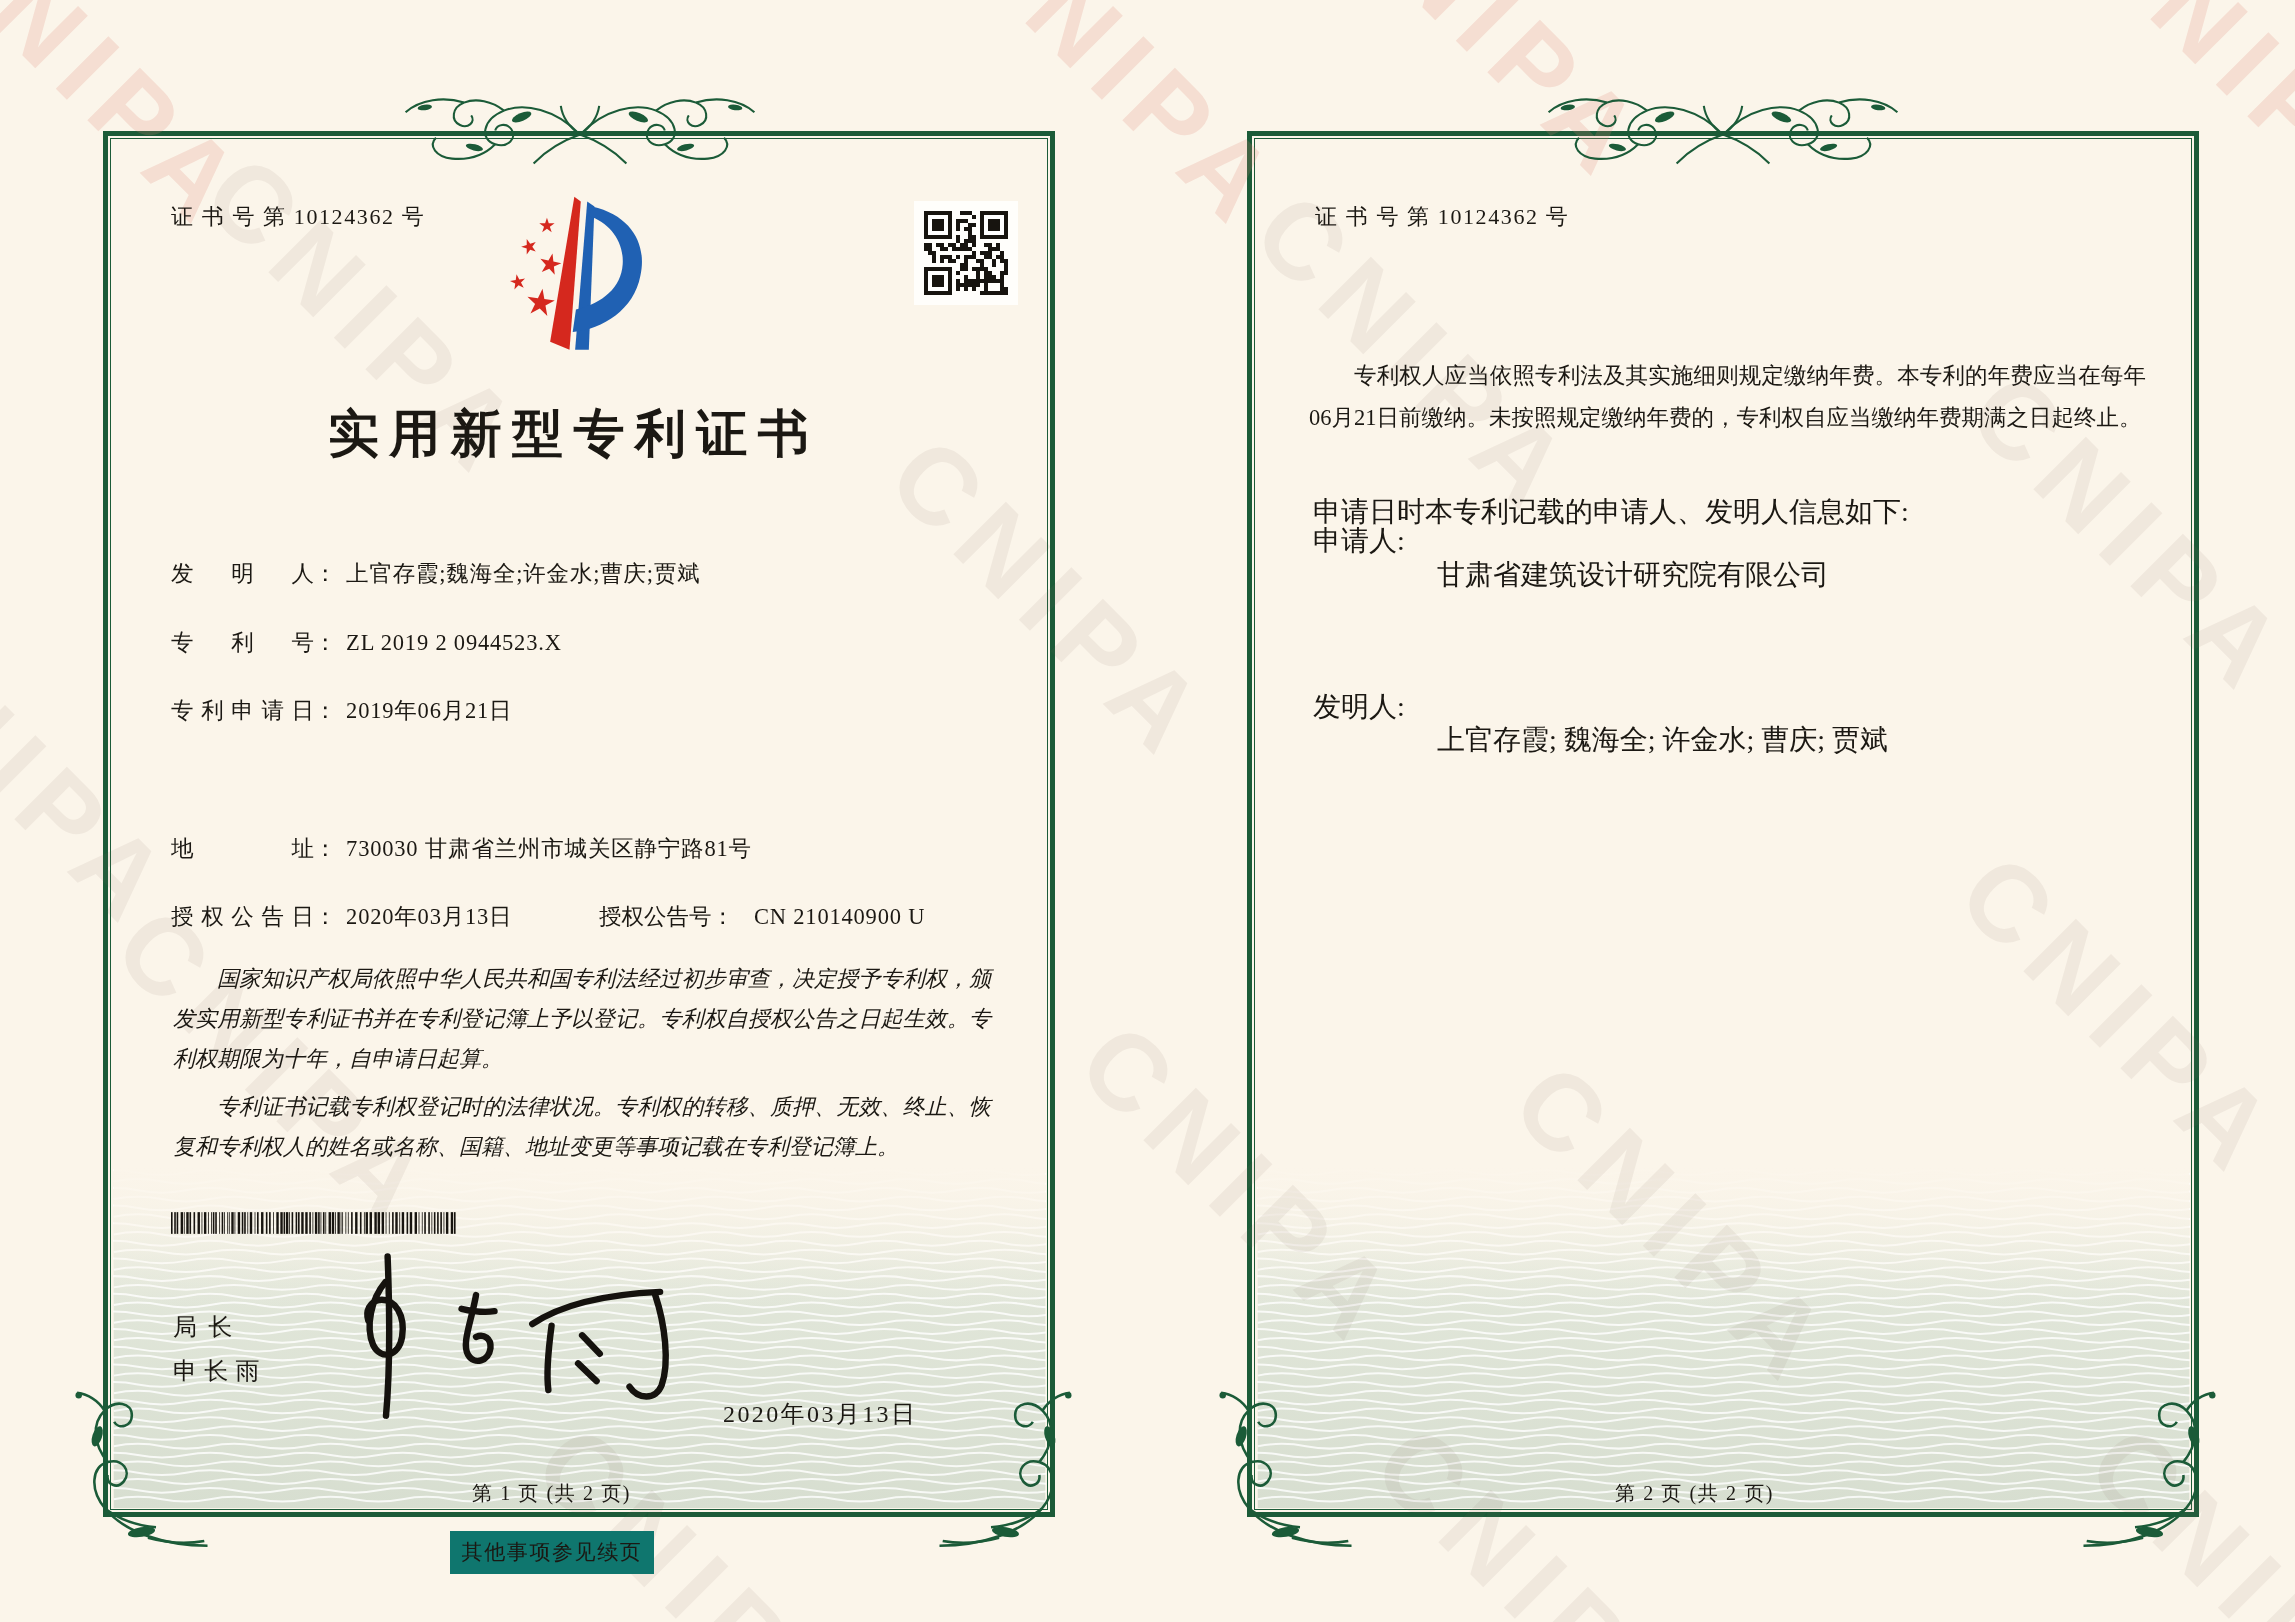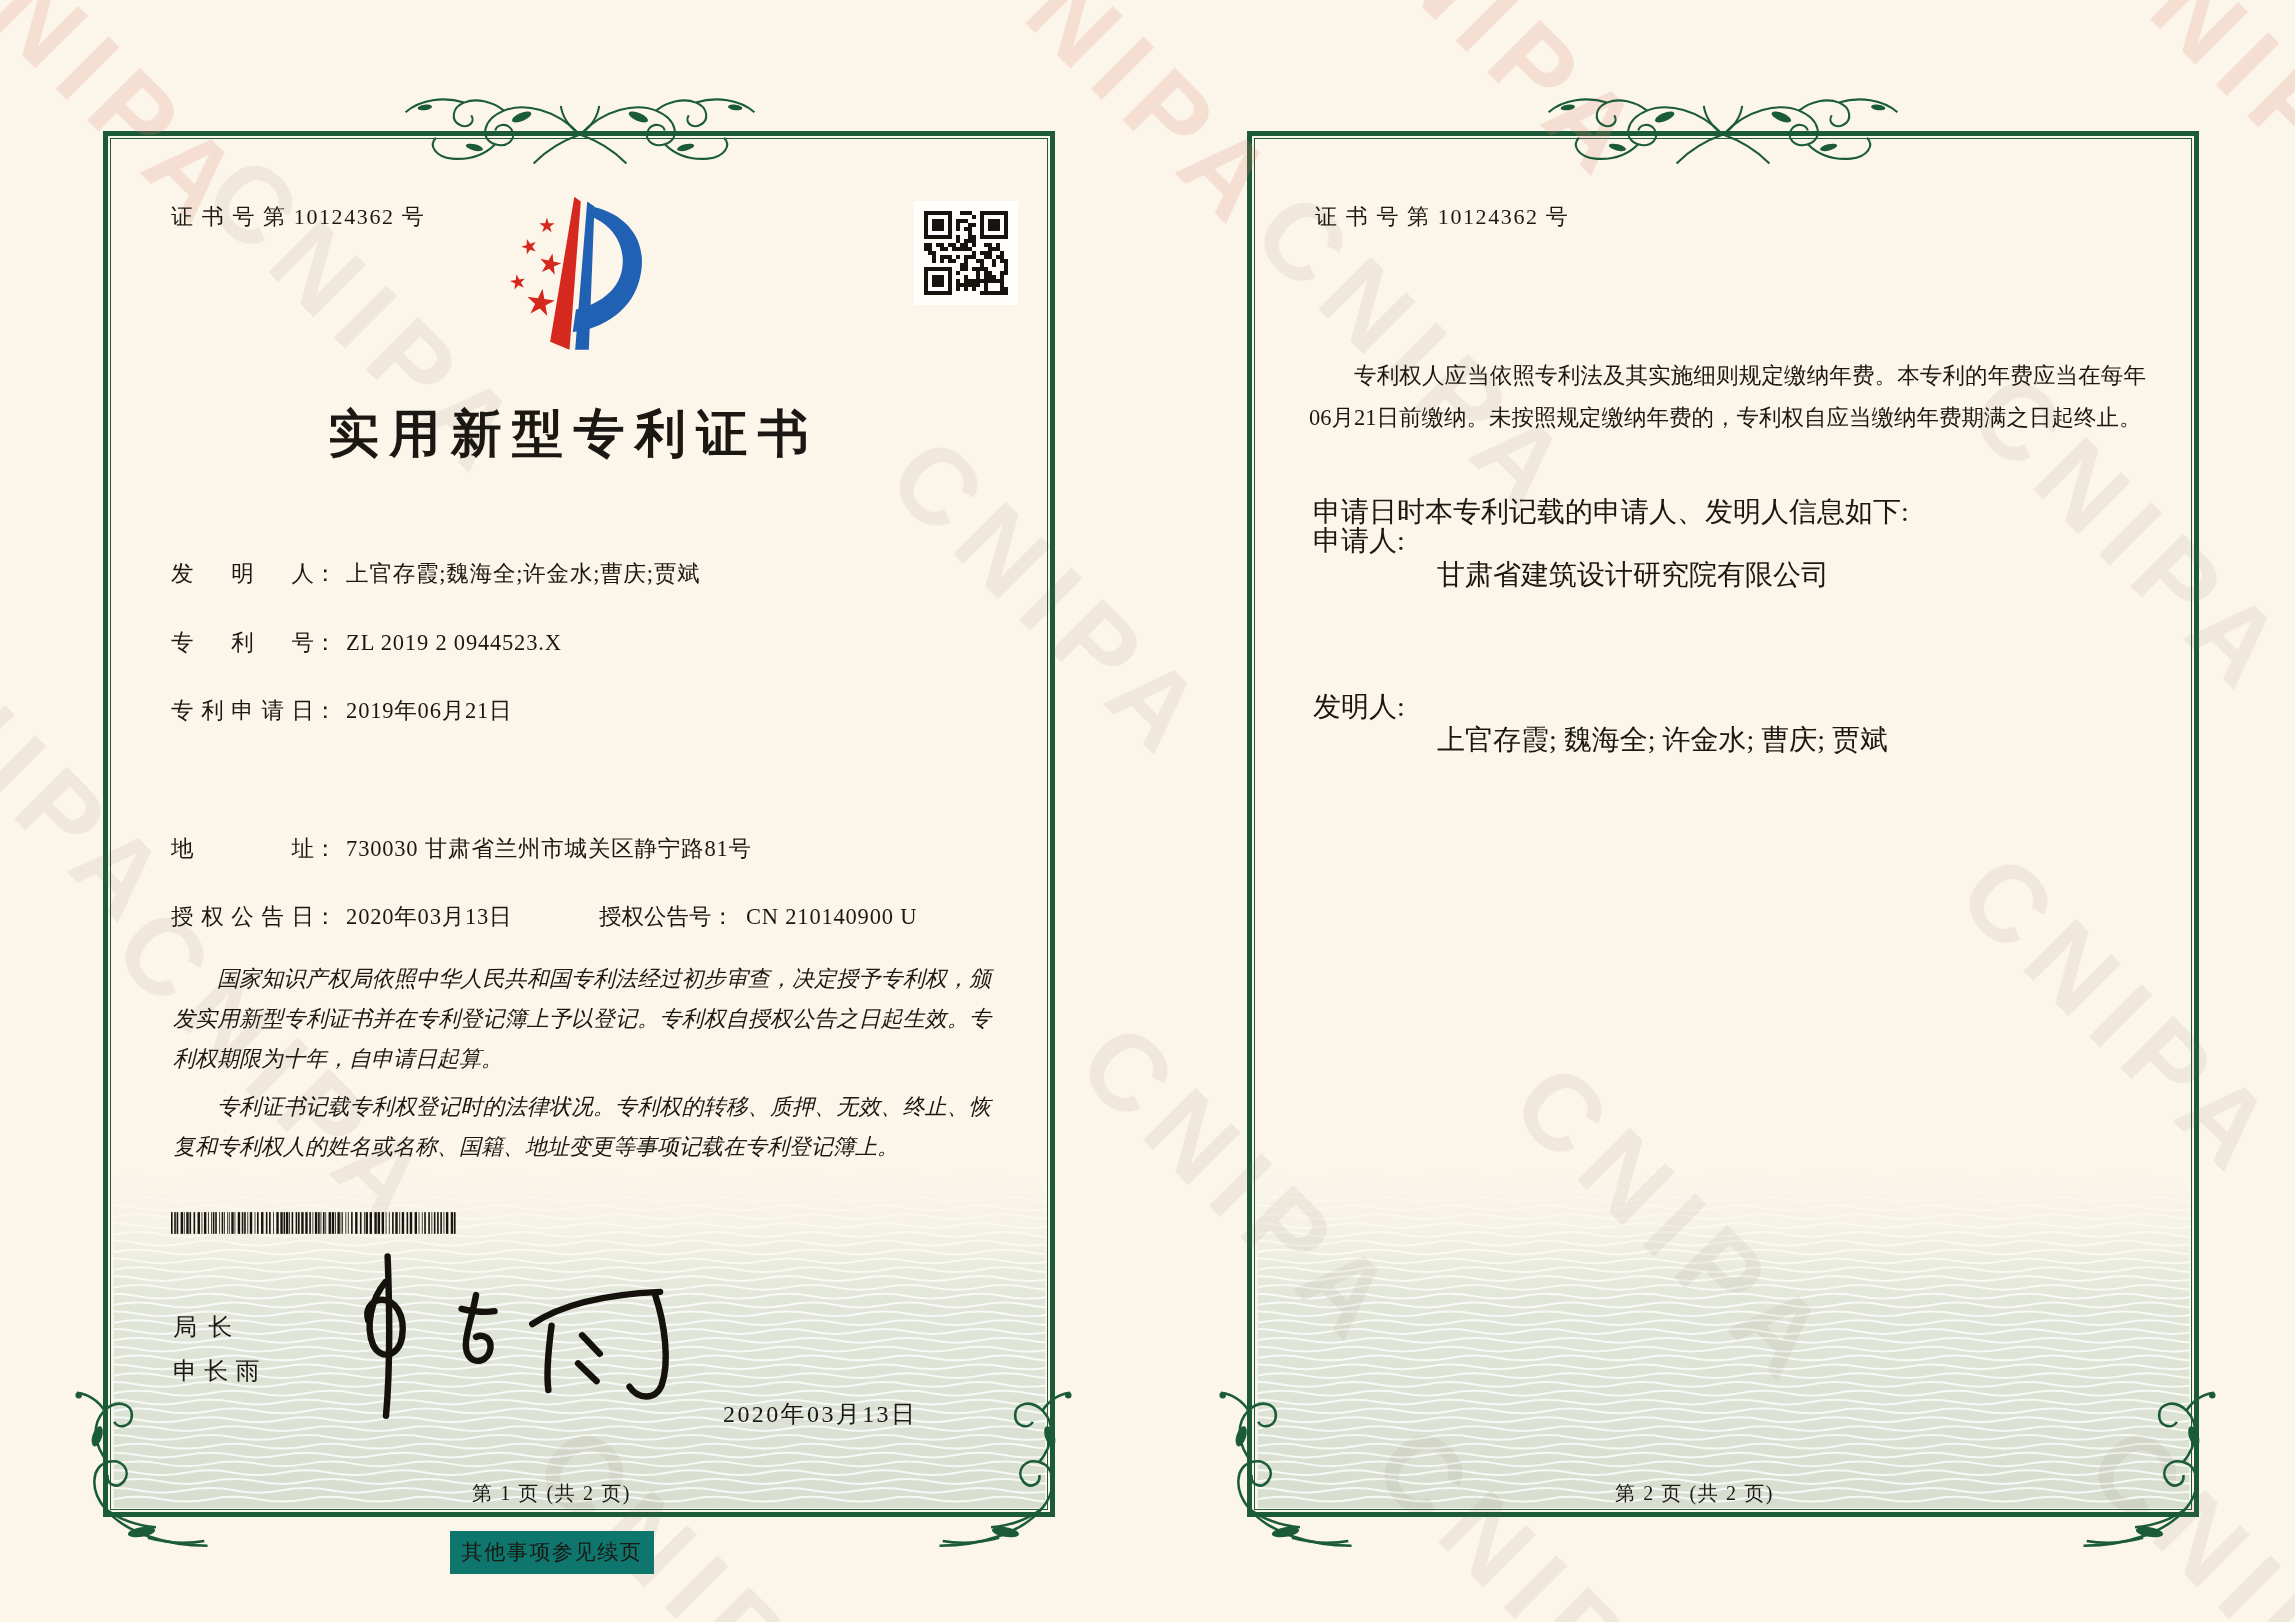--- a/index.html
+++ b/index.html
@@ -39,21 +39,21 @@
 
   .title{
     position:absolute; left:0; width:1147px; top:356px; text-align:center;
     font-size:51px; font-weight:bold; letter-spacing:10.4px; z-index:3;margin-top:44px;
   }
 
   .frow{position:absolute; left:171px; font-size:22.5px; white-space:nowrap; z-index:3;}
   .flabel{display:inline-block; width:143px; text-align:justify; text-align-last:justify;}
   .fval{margin-left:9.6px; letter-spacing:0.8px;}
   .frow2{position:absolute; left:599px; font-size:22.5px; white-space:nowrap; z-index:3;}
-  .frow2 .fval{margin-left:12px;text-align:center;}
+  .frow2 .fval{margin-left:20px;text-align:center;}
 
   .paras{
     position:absolute; left:165px; top:951px; width:834px;
     font-size:22px; line-height:40px; text-align:justify; z-index:3;
   }
   .paras p{margin:8px; text-indent:2em;font-style:italic;}
 
   .barcode{position:absolute; left:171px; top:1212px; z-index:3;}
   .signer-title{position:absolute; left:173px; top:1311px; font-size:24px; letter-spacing:11.2px; z-index:3;}
   .signer-name{position:absolute; left:173px; top:1355px; font-size:24px; letter-spacing:7.2px; z-index:3;}

